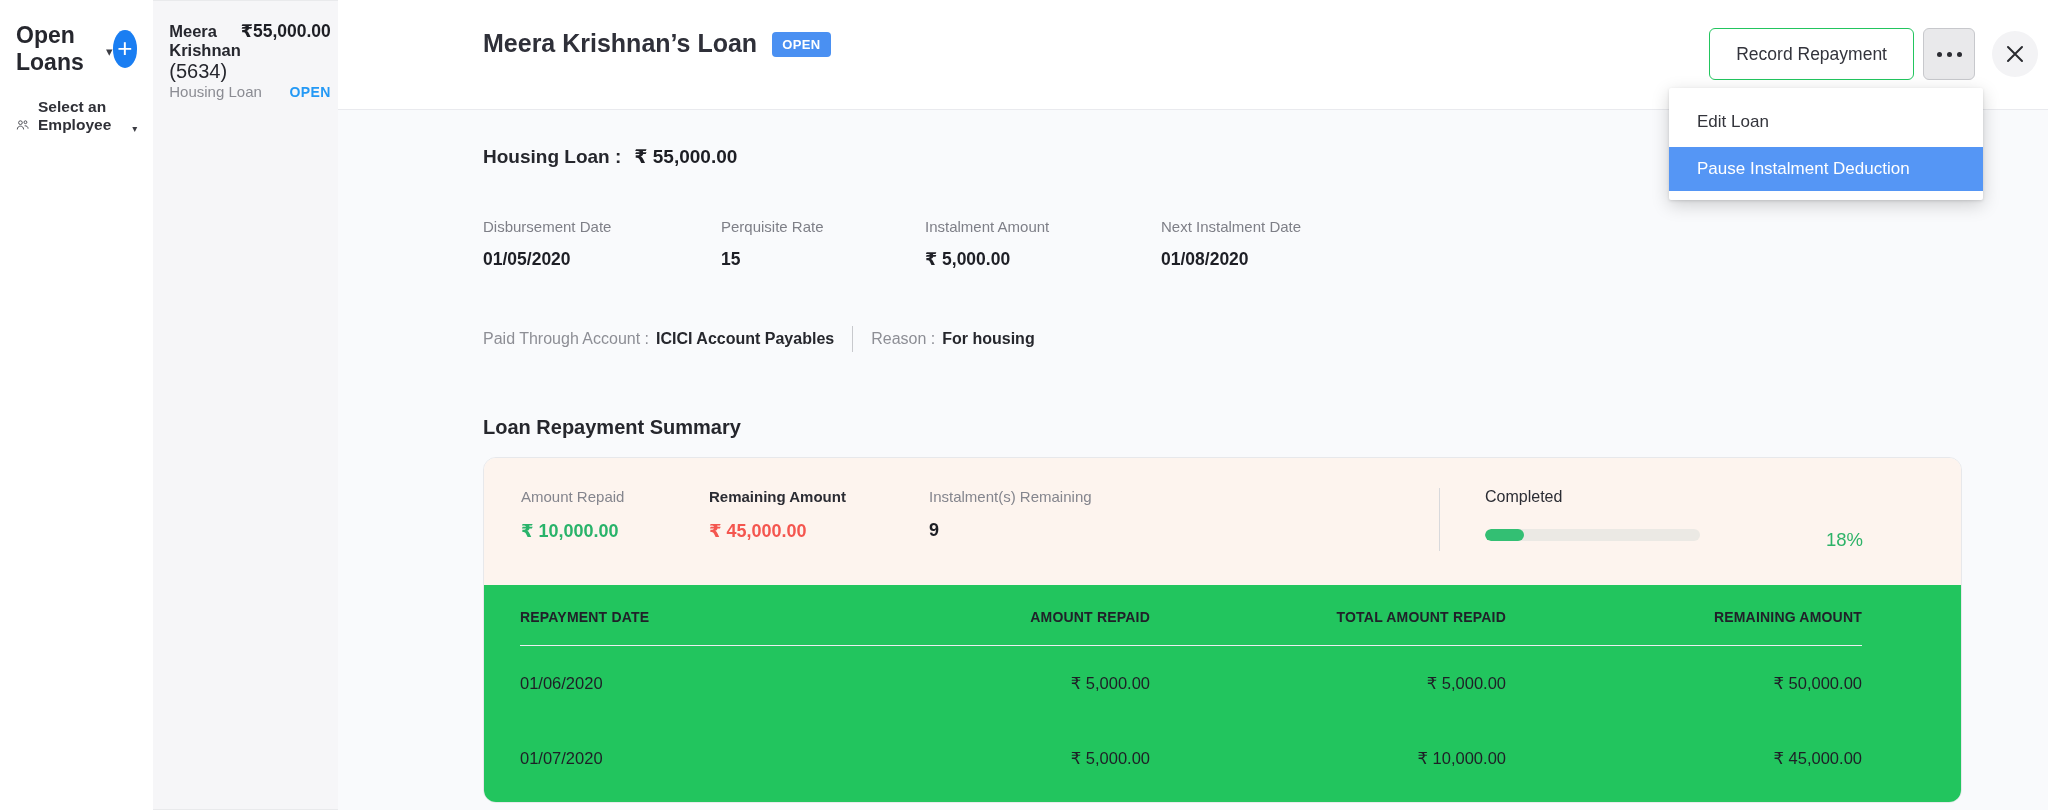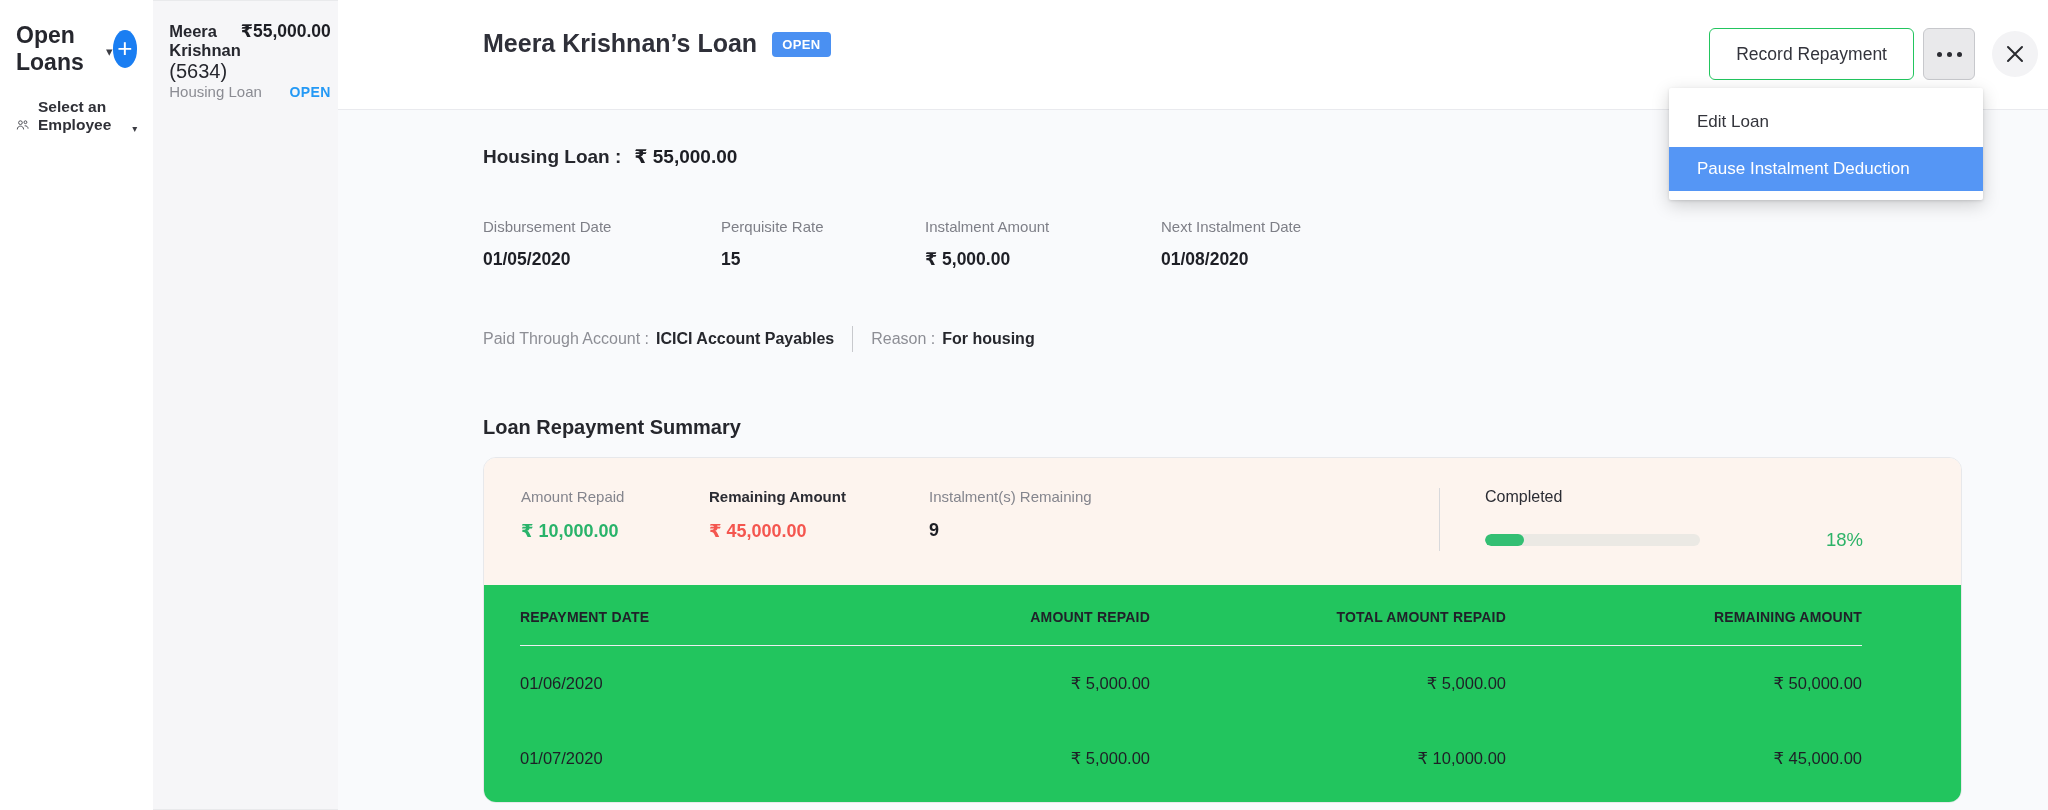--- a/index.html
+++ b/index.html
@@ -66,21 +66,21 @@
   .stat-1 { width:188px; } .stat-2 { width:220px; }
   .s-label { font-size:15px; color:#84858d; }
   .s-label.dark { color:#2b2c33; font-weight:600; }
   .s-value { margin-top:15px; font-size:18px; font-weight:700; }
   .s-value.green { color:#29b36a; }
   .s-value.red { color:#f4564f; }
   .s-value.dark { color:#1d1e24; }
   .sum-vline { width:1px; background:#d8d9dc; align-self:stretch; }
   .progress-block { flex:1; padding-left:45px; }
   .p-label { font-size:16px; color:#2b2c33; }
-  .p-row { display:flex; align-items:center; margin-top:23px; }
+  .p-row { display:flex; margin-top:23px; }
   .p-track { width:215px; height:12px; background:#ebe9e4; border-radius:6px; overflow:hidden; }
   .p-fill { height:100%; background:#33bf73; border-radius:6px; }
   .p-pct { margin-left:auto; font-size:18.5px; color:#2db368; }
 
   
   .tbl { padding:0 99px 6px 36px; background:#22c55e; }
   .tbl-header, .tbl-row { display:grid; grid-template-columns:274px 356px 356px 356px; }
   .tbl-header { padding:24px 0 20px; border-bottom:1px solid #ededf0; }
   .th { font-size:14px; font-weight:700; color:#202129; letter-spacing:.2px; }
   .tbl-row { padding:28px 0; }

